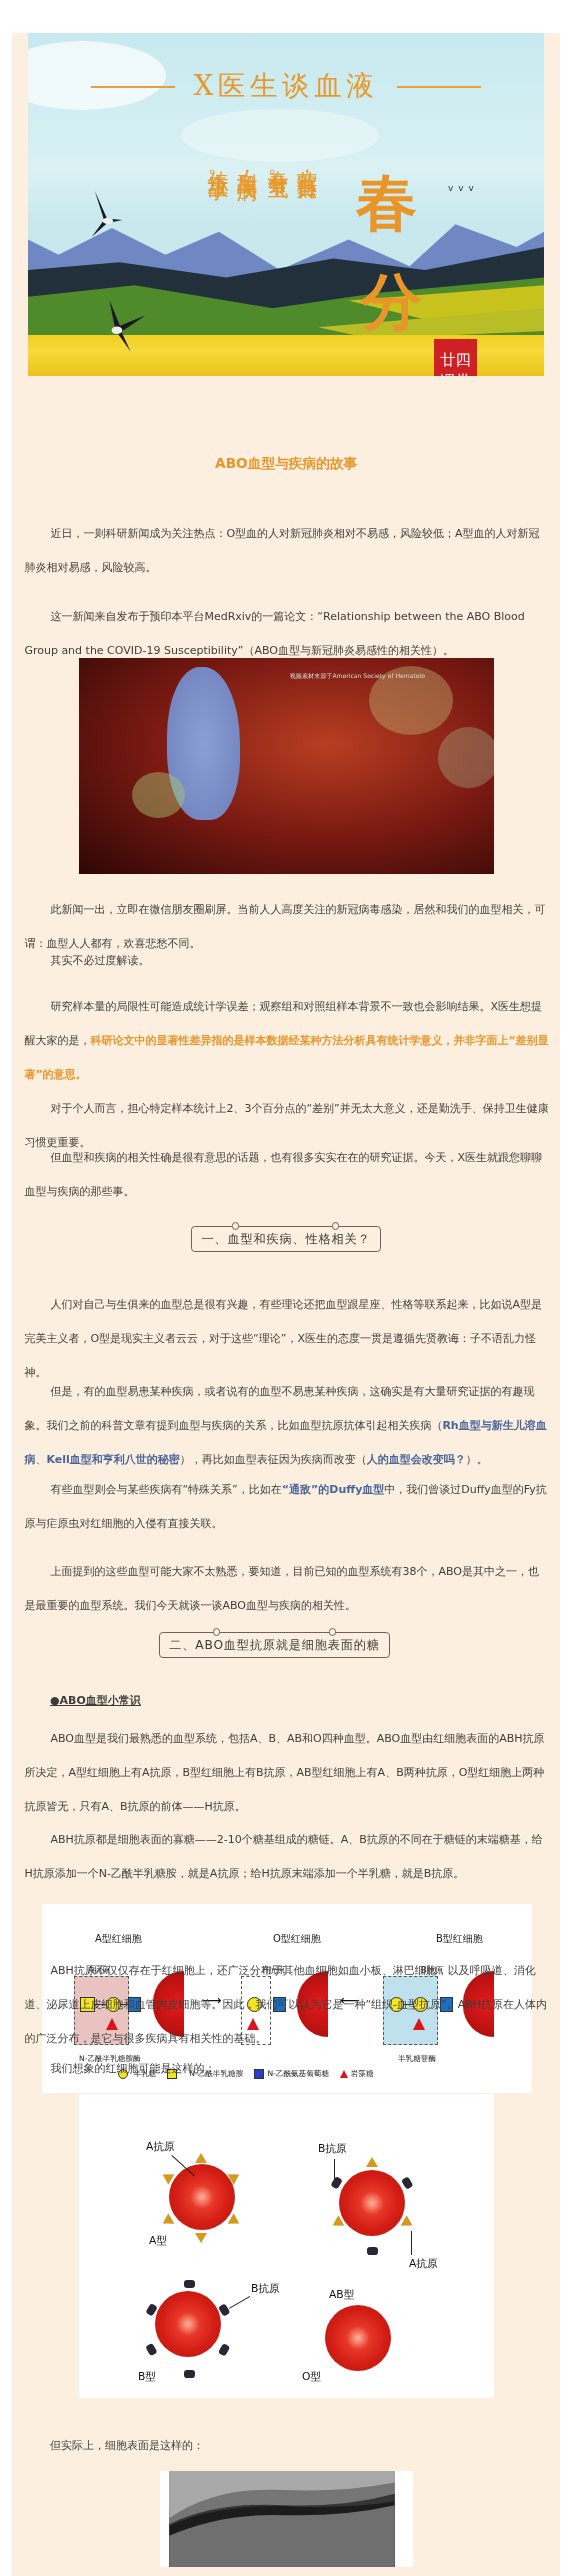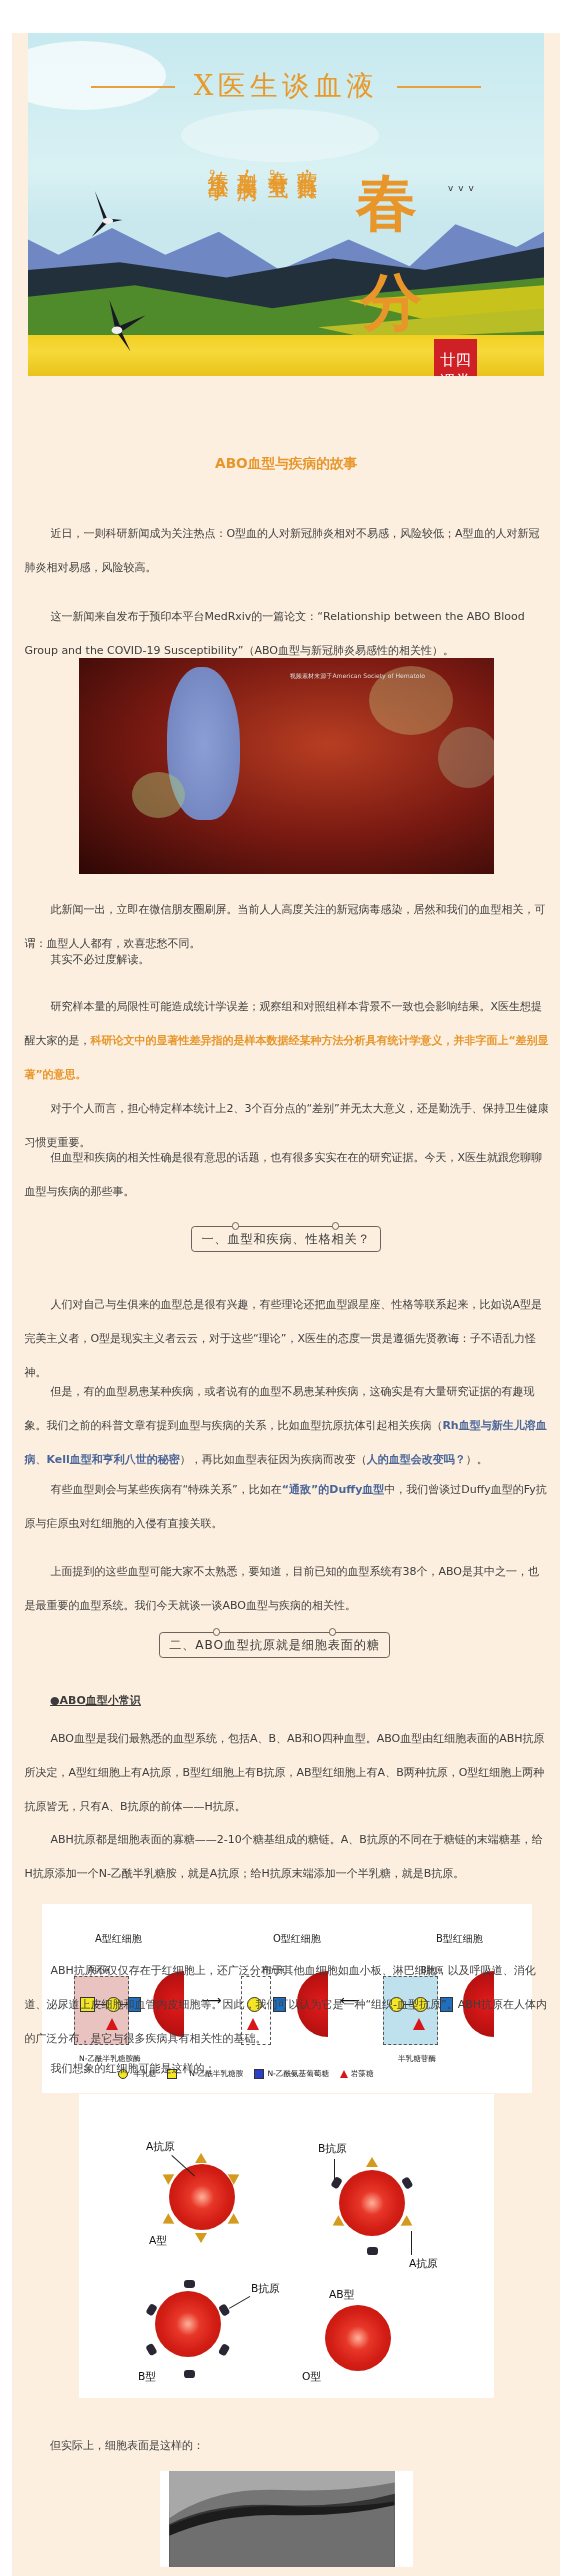--- a/index.html
+++ b/index.html
@@ -104,21 +104,21 @@
 
 <div class="video" style="top:658px;">
   <div class="blob" style="left:88px;top:9.2px;width:73px;height:153px;background:radial-gradient(#8b9fd6,#6d7eb8);border-radius:45% 50% 40% 45%;"></div>
   <div class="blob" style="left:290px;top:7.6px;width:84px;height:69px;background:rgba(190,170,110,.45);"></div>
   <div class="blob" style="left:53px;top:114px;width:53px;height:46px;background:rgba(170,200,120,.45);"></div>
   <div class="blob" style="left:359px;top:69px;width:61px;height:61px;background:rgba(170,190,150,.35);"></div>
   <div class="video-src">视频素材来源于American Society of Hematolo</div>
 </div>
 
 <div class="para" style="top:893px;">此新闻一出，立即在微信朋友圈刷屏。当前人人高度关注的新冠病毒感染，居然和我们的血型相关，可谓：血型人人都有，欢喜悲愁不同。</div>
-<div class="para" style="top:943px;">其实不必过度解读。</div>
+<div class="para" style="top:943px;font-family:Liberation Serif, serif;">其实不必过度解读。</div>
 <div class="para" style="top:990px;">
   <span>研究样本量的局限性可能造成统计学误差；观察组和对照组样本背景不一致也会影响结果。X医生想提醒大家的是，</span><span class="hl-orange">科研论文中的显著性差异指的是样本数据经某种方法分析具有统计学意义，并非字面上“差别显著”的意思。</span>
 </div>
 <div class="para" style="top:1092px;">对于个人而言，担心特定样本统计上2、3个百分点的“差别”并无太大意义，还是勤洗手、保持卫生健康习惯更重要。</div>
 
 <div class="para" style="top:1141px;top:1141px;">但血型和疾病的相关性确是很有意思的话题，也有很多实实在在的研究证据。今天，X医生就跟您聊聊血型与疾病的那些事。</div>
 
 <div class="section-box" style="left:191px;top:1226px;width:188px;">
   <span class="pin" style="left:40px;"></span>
   <span class="pin" style="left:140px;"></span>

